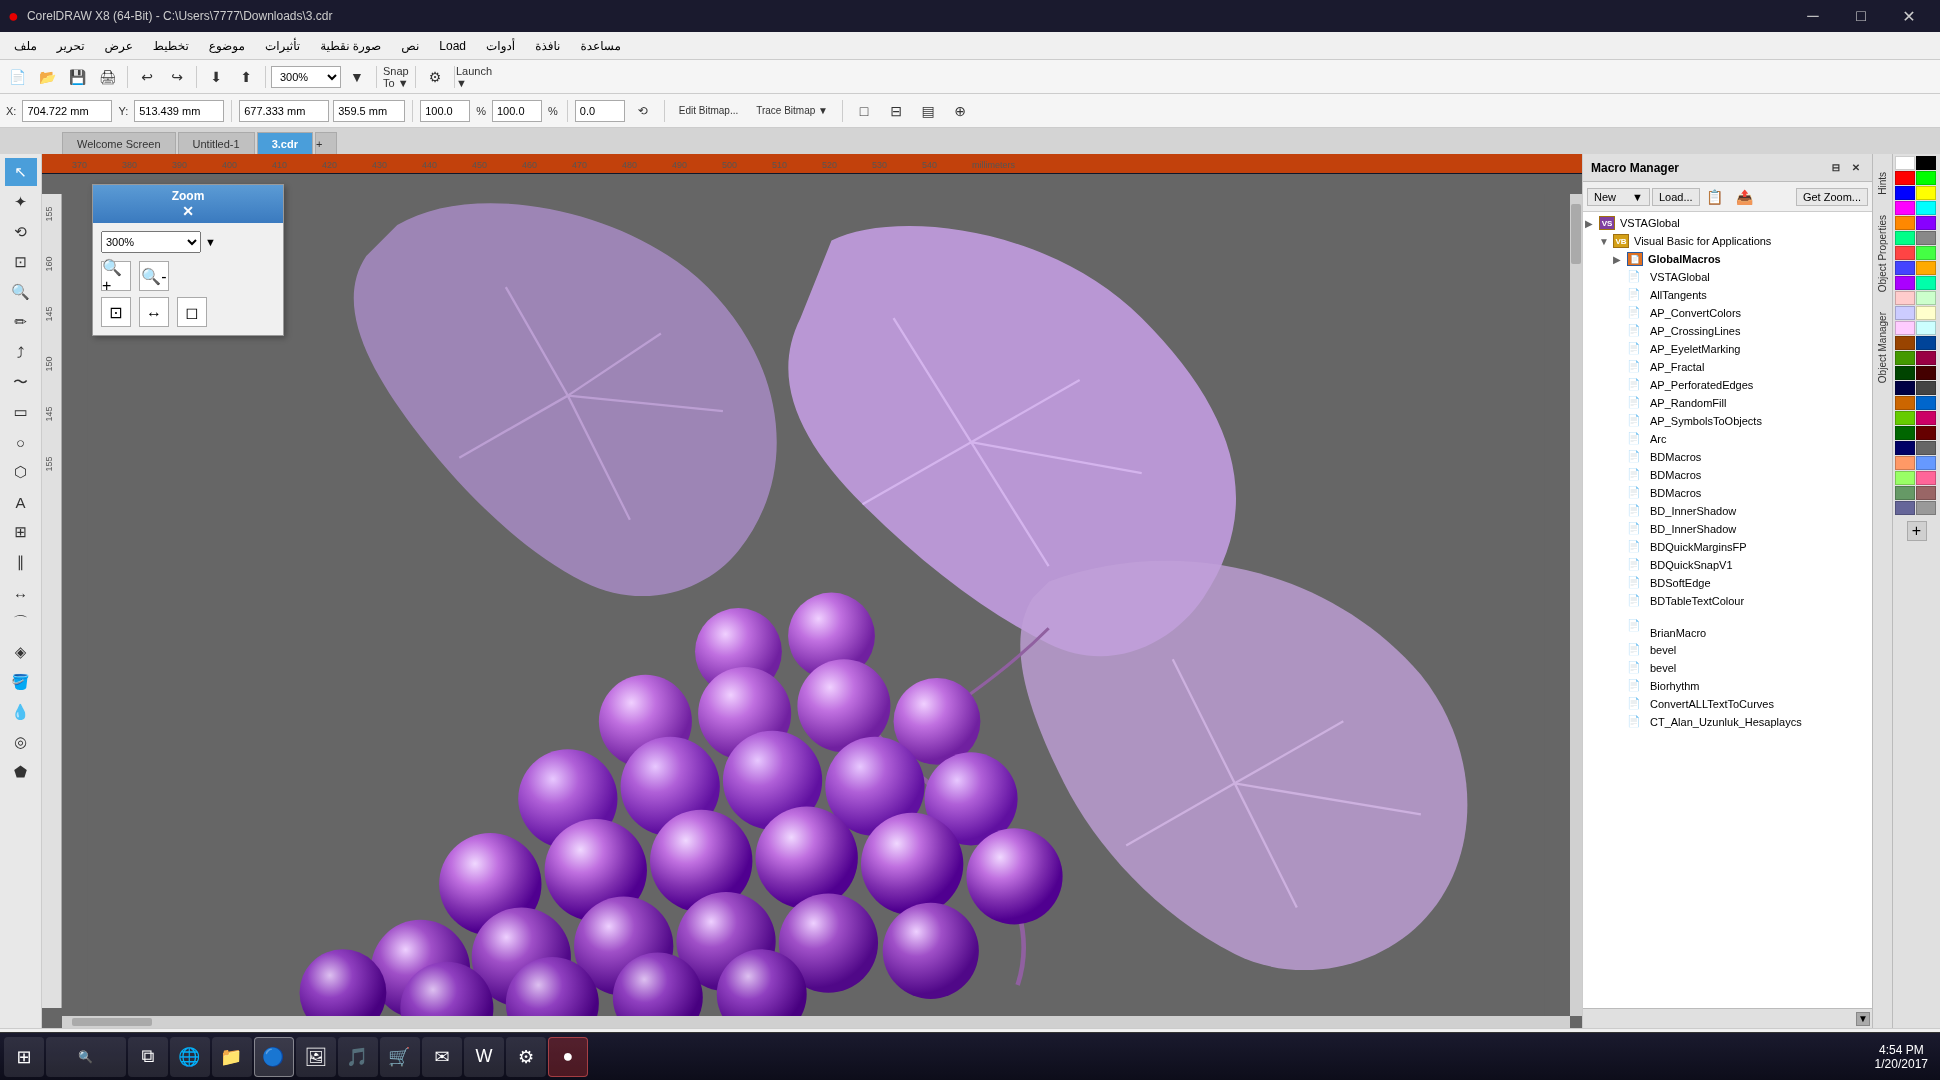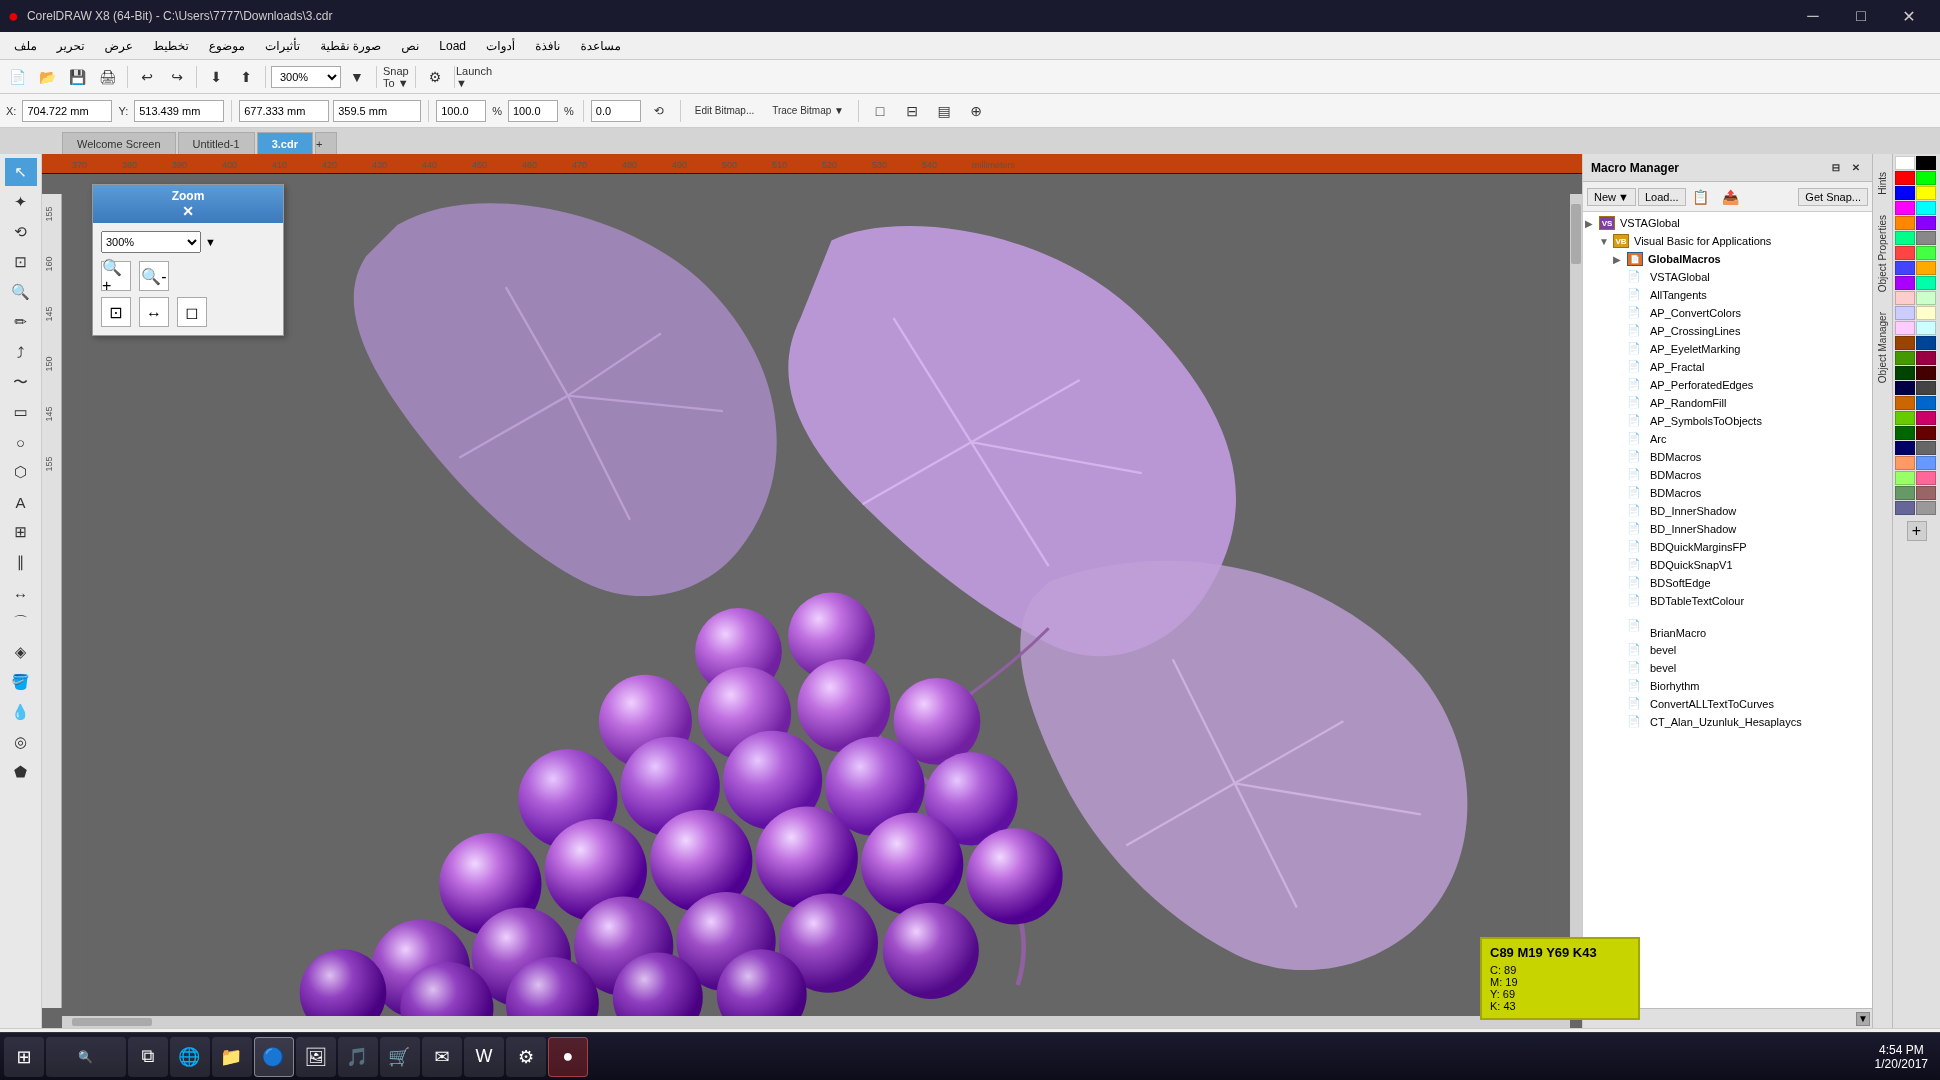--- a/index.html
+++ b/index.html
@@ -289,21 +289,21 @@
     <div class="tb-btn" style="font-size:11px;">Launch ▼</div>
   </div>
 
   <div id="toolbar2">
     <span class="coord-label">X:</span>
     <input class="tb-input" style="width: 90px;" value="704.722 mm">
     <span class="coord-label">Y:</span>
     <input class="tb-input" style="width: 90px;" value="513.439 mm">
     <div class="tb-sep"></div>
     <input class="tb-input" style="width: 90px;" value="677.333 mm">
-    <input class="tb-input" style="width: 88px;" value="359.5 mm">
+    <input class="tb-input" style="width: 72px;" value="359.5 mm">
     <div class="tb-sep"></div>
     <input class="tb-input" style="width: 50px;" value="100.0">
     <span class="coord-label">%</span>
     <input class="tb-input" style="width: 50px;" value="100.0">
     <span class="coord-label">%</span>
     <div class="tb-sep"></div>
     <input class="tb-input" style="width: 50px;" value="0.0">
     <div class="tb-btn" style="font-size:12px;">⟲</div>
     <div class="tb-sep"></div>
     <div class="tb-btn" style="font-size:10px;width:auto;padding:0 6px;">Edit Bitmap...</div>
@@ -519,31 +519,31 @@
 
     <div id="right-panel">
       <div id="macro-header">
         <span>Macro Manager</span>
         <div style="display:flex;gap:4px;">
           <div class="tb-btn" style="width:16px;height:16px;font-size:10px;">⊟</div>
           <div class="tb-btn" style="width:16px;height:16px;font-size:10px;">✕</div>
         </div>
       </div>
       <div id="macro-toolbar">
-        <div style="display:flex;align-items:center;gap:2px;background:#e8e8e8;border:1px solid #bbb;padding:2px 6px;cursor:pointer;">
+        <div style="display:flex;align-items:center;gap:16px;background:#e8e8e8;border:1px solid #bbb;padding:2px 6px;cursor:pointer;">
           <span>New</span>
           <span>▼</span>
         </div>
         <div style="display:flex;align-items:center;gap:2px;background:#e8e8e8;border:1px solid #bbb;padding:2px 6px;cursor:pointer;">
           <span>Load...</span>
         </div>
         <div class="tb-btn">📋</div>
         <div class="tb-btn">📤</div>
         <div style="display:flex;align-items:center;gap:2px;background:#e8e8e8;border:1px solid #bbb;padding:2px 6px;cursor:pointer;margin-left:auto;">
-          <span>Get Snap...</span>
+          <span>Get Zoom...</span>
         </div>
       </div>
       <div id="macro-tree">
 
         <div class="tree-item">
           <span class="tree-arrow">▶</span>
           <span class="tree-icon tree-icon-vba" style="width:16px;height:14px;font-size:8px;background:#8040a0;border:1px solid #6020808;color:white;">VS</span>
           <span style="padding-left:2px;">VSTAGlobal</span>
         </div>
 
@@ -682,39 +682,20 @@
           <span class="tree-arrow">&nbsp;</span>
           <span class="tree-icon">📄</span>
           <span style="padding-left:2px;">CT_Alan_Uzunluk_Hesaplaycs</span>
         </div>
       </div>
 
       <div style="height:20px;background:#e0e0e0;border-top:1px solid #bbb;display:flex;align-items:center;justify-content:flex-end;padding-right:2px;">
         <div style="width:14px;height:14px;background:#aaa;border:1px solid #888;cursor:pointer;font-size:10px;display:flex;align-items:center;justify-content:center;">▼</div>
       </div>
 
-      <div id="color-tooltip">
-        <div class="ct-title">C89 M19 Y69 K43</div>
-        <div>
-          <span>C:</span>
-          <span>89</span>
-        </div>
-        <div>
-          <span>M:</span>
-          <span>19</span>
-        </div>
-        <div>
-          <span>Y:</span>
-          <span>69</span>
-        </div>
-        <div>
-          <span>K:</span>
-          <span>43</span>
-        </div>
-      </div>
     </div>
 
     <div id="right-vertical-tabs">
       <div class="vt-label">Hints</div>
       <div class="vt-label">Object Properties</div>
       <div class="vt-label">Object Manager</div>
     </div>
 
     <div id="far-right">
       <div style="height:100%;overflow-y:auto;">

